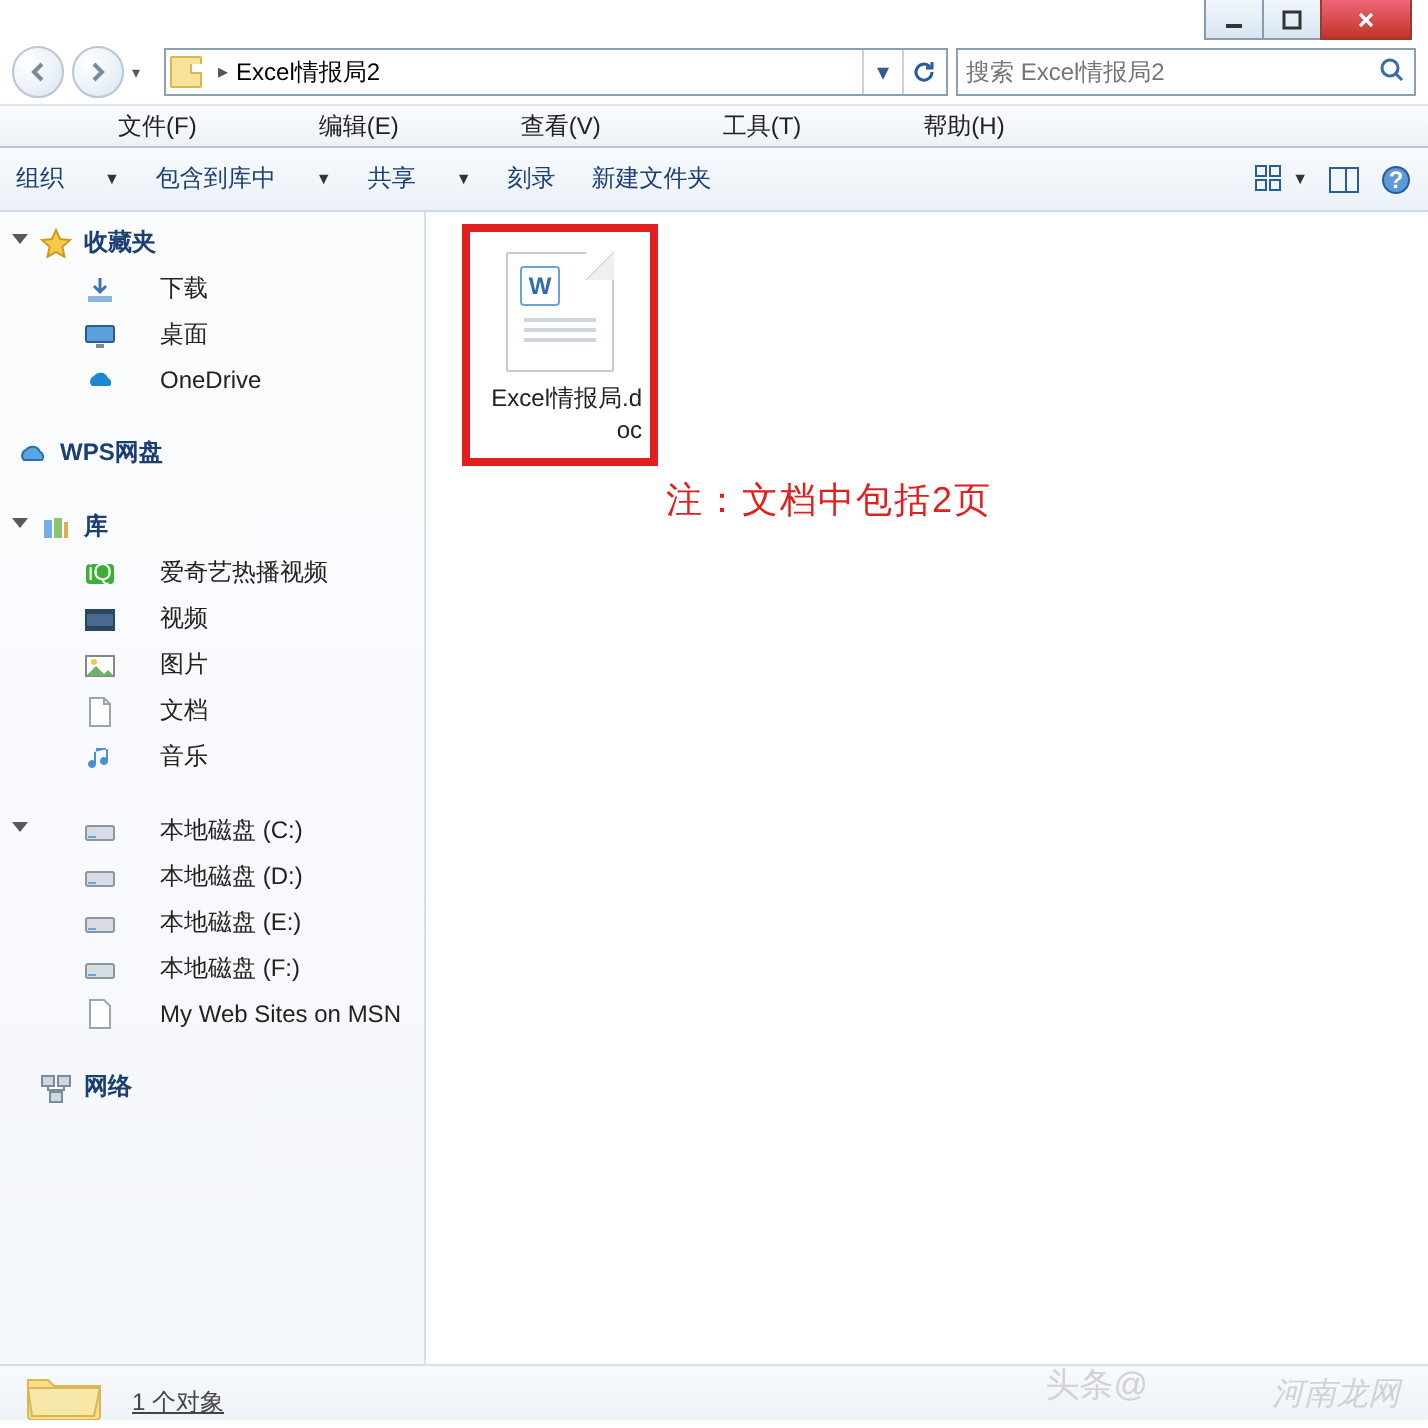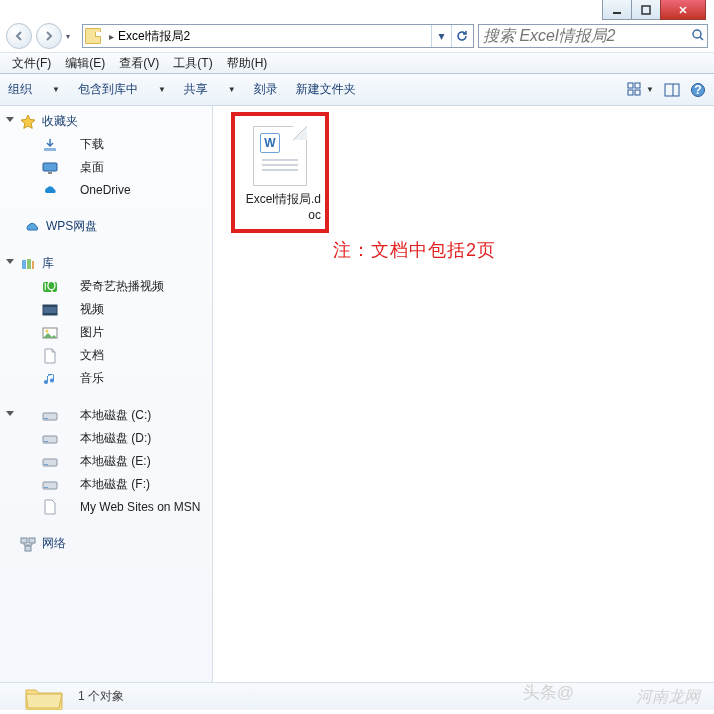--- a/index.html
+++ b/index.html
@@ -20,58 +20,58 @@
 
 .address-bar { flex: 1; height: 24px; border: 1px solid #8b9fb5; background: #fff; display: flex; align-items: center; padding: 0 2px; }
 .addr-icon { width: 16px; height: 16px; background: #f7e39a; border: 1px solid #d9b854; border-radius: 1px; margin-right: 4px; position: relative; }
 .addr-icon:before { content:""; position:absolute; right:-1px; top:3px; width:5px; height:4px; background:#fff; border-left:1px solid #d9b854; border-bottom:1px solid #d9b854; }
 .addr-chev { color:#555; margin:0 4px; font-size:10px; }
 .addr-text { flex:1; color:#000; }
 .addr-endbtn { width:20px; height:22px; border-left:1px solid #c8d4e0; display:flex; align-items:center; justify-content:center; color:#34598b; }
 .addr-refresh svg { width:14px; height:14px; }
 
 .search-bar { width: 230px; height: 24px; border: 1px solid #8b9fb5; background: #fff; display: flex; align-items: center; padding: 0 4px; color:#888; font-style: italic; }
-.search-bar input { border:none; outline:none; flex:1; font-style:italic; color:#888; background:transparent; font-size:16px; }
+.search-bar input { border:none; outline:none; flex:1; color:#888; background:transparent; font-size:12px; }
 .search-icon { color:#3a6aa8; }
 .search-icon svg { width:14px; height:14px; }
 
 .menu-row { height: 22px; background: linear-gradient(#fafcff,#edf2f8); border-top:1px solid #dfe6ee; border-bottom:1px solid #b8c6d5; display:flex; align-items:center; padding:0 6px; gap:2px; }
-.menu-item { padding:2px 6px; color:#222; cursor:default; }
+.menu-item { padding:2px 6px; color:#222; cursor:default;margin-left:47px; }
 
 .toolbar-row { height: 32px; background: linear-gradient(#f8fbfe,#eaf1f8); border-bottom:1px solid #cfd9e4; display:flex; align-items:center; padding:0 8px; gap:18px; color:#1b3f73; }
 .tb-item { display:flex; align-items:center; gap:20px; cursor:default; }
 .tb-caret { font-size:8px; color:#333; }
 .tb-right { margin-left:auto; display:flex; align-items:center; gap:10px; }
 .tb-iconbtn { display:flex; align-items:center; color:#2a5b9a; }
 .tb-iconbtn svg { width:16px; height:16px; }
 
 .body-area { display:flex; height: 604px; }
 .sidebar { width: 213px; border-right:1px solid #d6dee8; background:linear-gradient(#fbfcfe,#f4f7fb); overflow:hidden; display:flex; flex-direction:column; }
 .tree { flex:1; overflow-y:auto; padding:4px 0; }
-.tree-group-hdr { display:flex; align-items:center; padding:3px 4px 3px 20px; gap:6px; color:#1b3f73; font-weight:normal; }
+.tree-group-hdr { display:flex; align-items:center; padding:3px 4px 3px 20px; gap:6px; color:#1b3f73; font-weight:bold; }
 .tree-item { display:flex; align-items:center; padding:3px 4px 3px 42px; gap:22px; color:#222; }
 .tree-group { position:relative; }
 .disclose-tri { position:absolute; left:6px; top:7px; width:0; height:0; border-left:4px solid transparent; border-right:4px solid transparent; border-top:5px solid #595959; }
 .spacer { height:14px; }
 
 .ic { width:16px; height:16px; flex-shrink:0; display:inline-flex; align-items:flex-start; justify-content:center; }
 .ic svg { width:16px; height:16px; }
 
 .content { flex:1; background:#fff; position:relative; }
 .file-tile { position:absolute; left:18px; top:6px; width:98px; border:4px solid #e21f1f; padding:10px 4px 6px; text-align:center; }
 .file-thumb { width:54px; height:60px; margin:0 auto 6px; border:1px solid #c7cbd1; background:#fff; position:relative; border-radius:1px; }
 .file-thumb:before { content:""; position:absolute; right:-1px; top:-1px; width:14px; height:14px; background:linear-gradient(135deg,#fff 48%, #c7cbd1 50%, #eef1f4 52%); }
 .file-thumb .w-badge { position:absolute; left:6px; top:6px; width:20px; height:20px; border:1px solid #6ea2da; background:#fff; color:#2b6cb3; font-weight:bold; font-size:12px; display:flex; align-items:center; justify-content:center; border-radius:2px; }
 .file-thumb .lines { position:absolute; left:8px; right:8px; top:32px; }
 .file-thumb .lines div { height:2px; background:#cfd5dc; margin-bottom:3px; }
 .file-name { color:#222; line-height:1.3; word-break:break-all;text-align:right; }
 
 .annotation { position:absolute; left:120px; top:132px; color:#e21f1f; font-size:18px; letter-spacing:1px; }
 
-.status-bar { height:28px; border-top:1px solid #d6dee8; background:linear-gradient(#f7fafd,#eef3f9); display:flex; align-items:center; padding:0 24px; gap:10px; font-size:12px; color:#444; margin-top:-28px; position:relative; }
+.status-bar { height:28px; border-top:1px solid #d6dee8; background:linear-gradient(#f7fafd,#eef3f9); display:flex; align-items:flex-end; padding:0 12px; gap:10px; font-size:12px; color:#444; margin-top:-28px; position:relative;text-decoration:underline; }
 .status-folder { width:44px; height:26px; }
 .status-folder svg { width:40px; height:26px; }
 
 .watermark { position:absolute; right:14px; bottom:6px; color:#c9c9c9; font-size:16px; font-style:italic; opacity:.8; pointer-events:none; }
 .wm-small { position:absolute; right:140px; bottom:10px; color:#d2d2d2; font-size:17px; }
 
 
 .tree::-webkit-scrollbar { width:17px; }
 .tree::-webkit-scrollbar-track { background:#f0f3f7; border-left:1px solid #dde4ec; }
 .tree::-webkit-scrollbar-thumb { background:#cdd7e2; border:1px solid #b8c6d5; }
@@ -222,21 +222,21 @@
               <svg viewBox="0 0 16 16">
                 <path d="M4 11a3 3 0 0 1 1-5 4 4 0 0 1 7 1 2.5 2.5 0 0 1 1 4z" fill="#1e88d2"></path>
               </svg>
             </span>
             <span>OneDrive</span>
           </div>
       </div>
 
       <div class="spacer"></div>
 
-      <div class="tree-group-hdr" style="padding-left:24px">
+      <div class="tree-group-hdr" style="padding-left:8px">
         <span class="ic">
             <svg viewBox="0 0 16 16">
               <path d="M4 11a3 3 0 0 1 1-5 4 4 0 0 1 7 1 2.5 2.5 0 0 1 1 4z" fill="#5aa7e0" stroke="#2a70b0"></path>
             </svg>
           </span>
         <span>WPS网盘</span>
       </div>
 
       <div class="spacer"></div>
 

